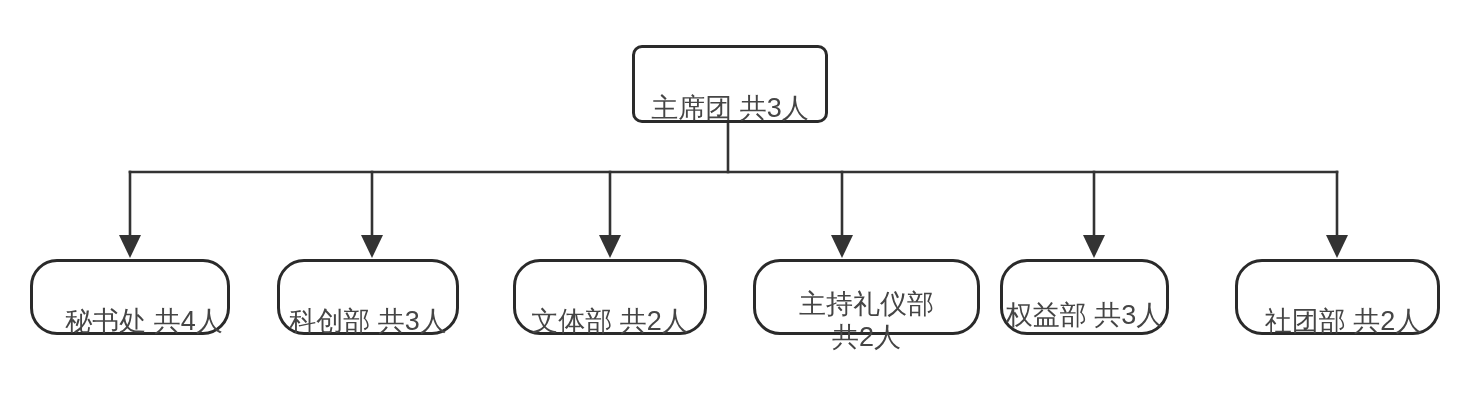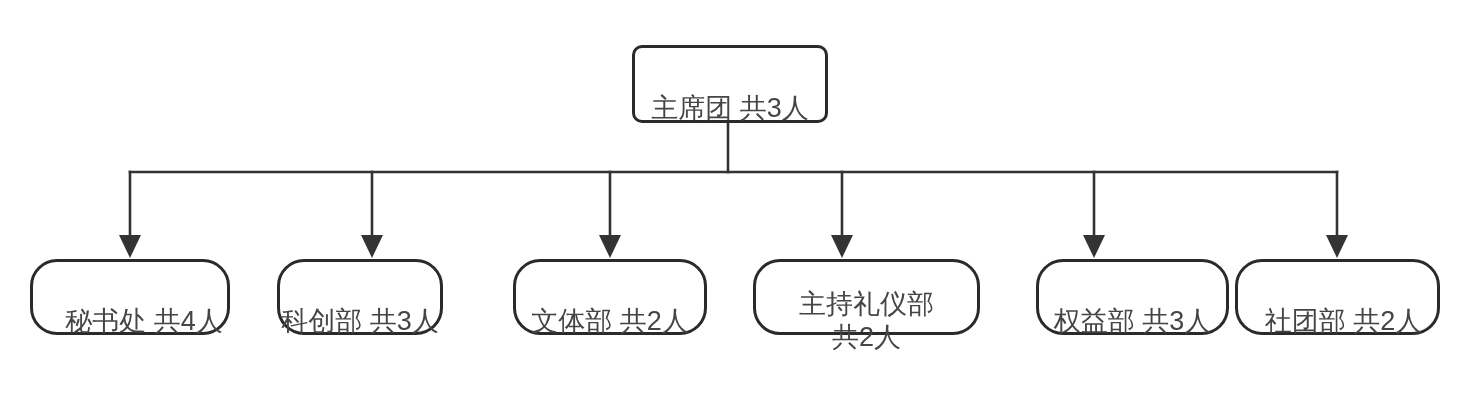--- a/index.html
+++ b/index.html
@@ -42,24 +42,24 @@
     width: 196px;
     height: 78px;
     border-radius: 10px;
   }
   .node-pill {
     top: 259px;
     height: 76px;
     border-radius: 27px;
   }
   .n1 { left: 30px;   width: 200px; padding-left: 28px; }
-  .n2 { left: 277px;  width: 166px; }
+  .n2 { left: 277px;  width: 182px; }
   .n3 { left: 513px;  width: 194px; }
   .n4 { left: 753px;  width: 227px; }
-  .n5 { left: 1036px; width: 193px; }
+  .n5 { left: 1000px; width: 169px; align-items: flex-end; }
   .n6 { left: 1235px; width: 205px; padding-left: 12px; }
   .label {
     white-space: nowrap;
     display: inline-block;
     margin-top: 48px;
   }
   .n4 .label {
     white-space: normal;
     max-width: 162px;
   }

